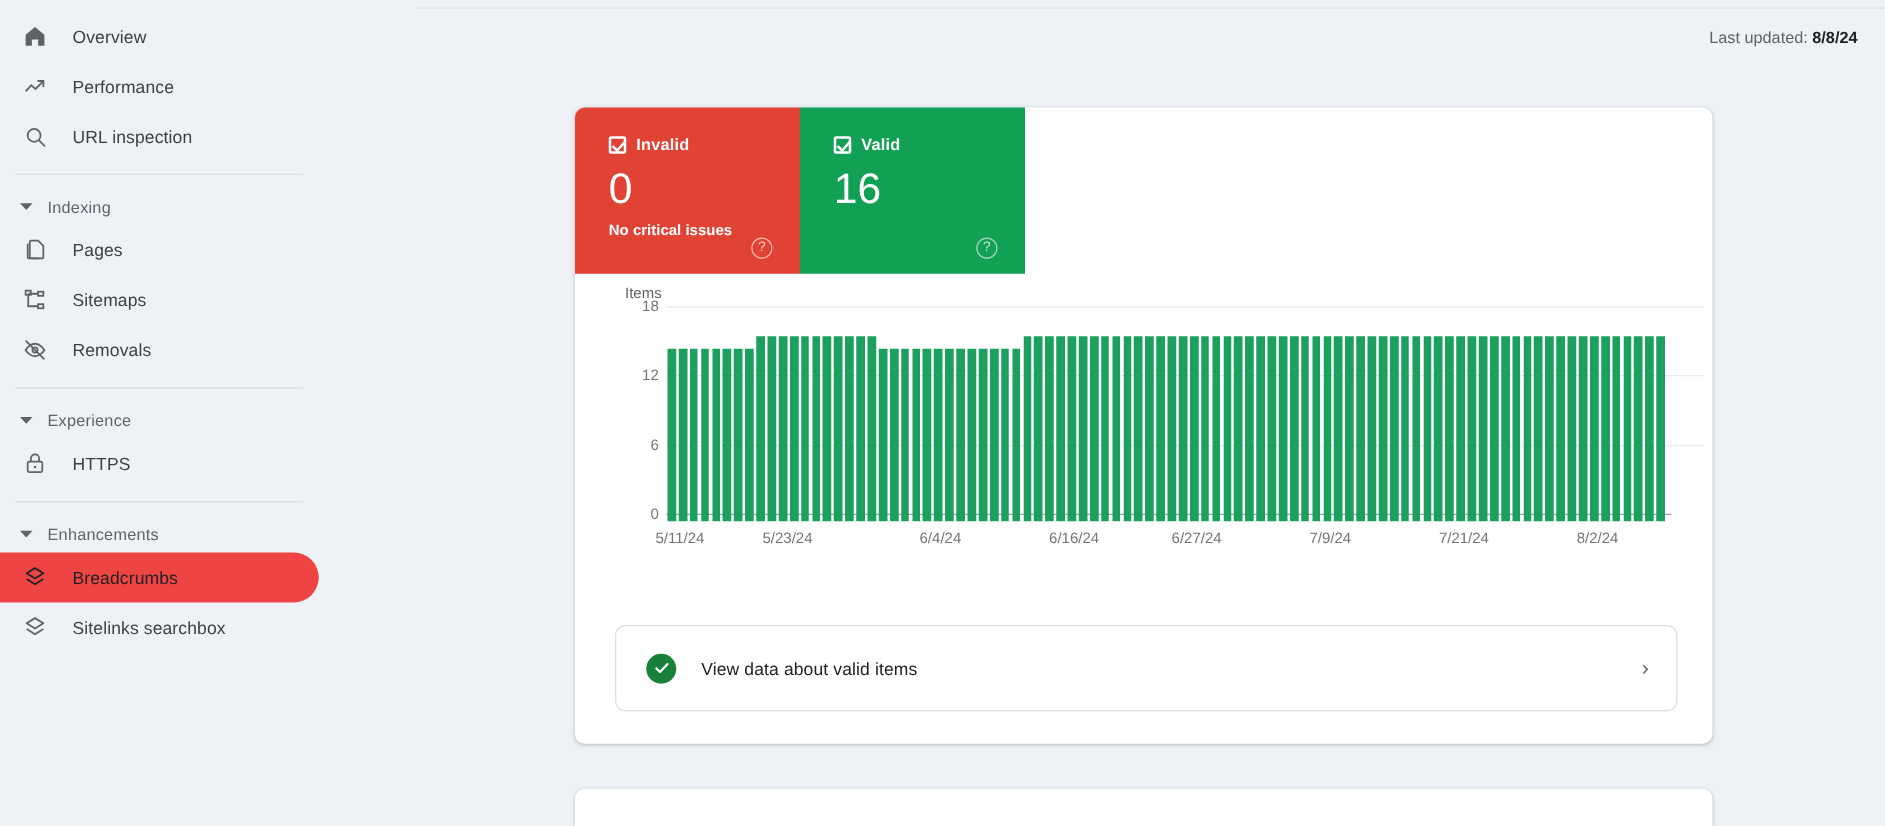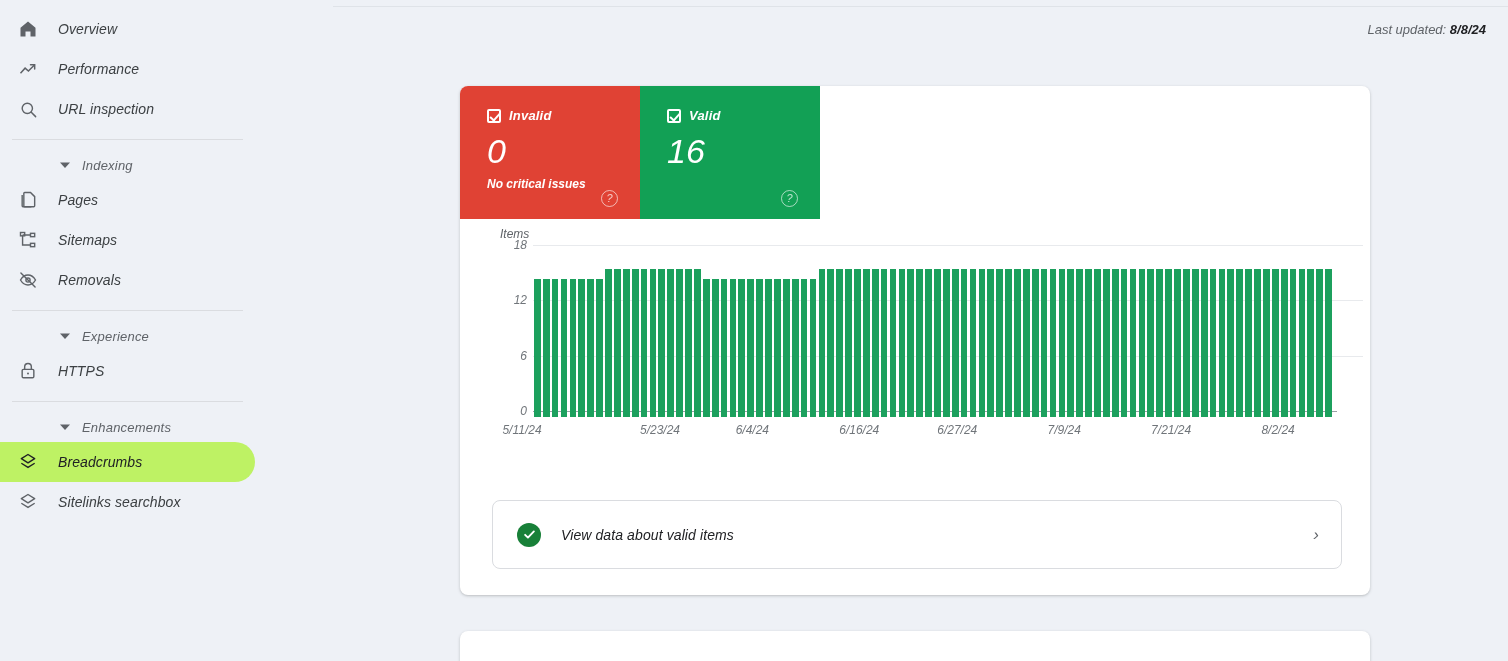--- a/index.html
+++ b/index.html
@@ -3,21 +3,21 @@
 <meta charset="utf-8">
 <style>
   * { box-sizing: border-box; }
   html, body {
     margin: 0; padding: 0;
     width: 1508px; height: 661px;
     background: #eef1f6;
     font-family: "Liberation Sans", sans-serif;
     overflow: hidden;
   }
-  .page { position: relative; width: 1268px; height: 661px; font-style: italic; }
+  .page { position: relative; width: 1268px; height: 661px; }
 
   
   .sidebar {
     position: absolute; left: 0; top: 0;
     width: 333px; height: 661px;
     background: #eef1f6;
   }
   .nav-item {
     display: flex; align-items: center;
     height: 40px;
@@ -33,33 +33,32 @@
     margin-right: 18px;
     flex: 0 0 24px;
   }
   .nav-item .ico svg { display: block; }
   .nav-label {
     font-size: 14px; line-height: 20px;
     letter-spacing: .1px;
     color: #3c4043;
     white-space: nowrap;
   }
-  .nav-item.selected { background: #bef264; }
+  .nav-item.selected { background: #ef4444; }
   .nav-item.selected .nav-label { color: #202124; font-weight: 400; }
 
   .divider {
     height: 1px; background: #dadce0;
     margin: 10px 90px 10px 12px;
   }
   .group-head {
     display: flex; align-items: center;
     height: 30px;
     padding-left: 12px;
     cursor: pointer;
-    margin-left: 44px;
   }
   .group-head .caret {
     width: 18px; height: 18px;
     margin-right: 8px;
     display: flex; align-items: center; justify-content: center;
   }
   .group-label {
     font-size: 13px; color: #5f6368; letter-spacing: .2px;
   }
 
@@ -459,22 +458,22 @@
               <div class="bar" title="16" style="width: 6.71111px; margin-right: 2.2px; height: 147.556px; background: rgb(28, 160, 93);"></div>
               <div class="bar" title="16" style="width: 6.71111px; margin-right: 2.2px; height: 147.556px; background: rgb(28, 160, 93);"></div>
               <div class="bar" title="16" style="width: 6.71111px; margin-right: 2.2px; height: 147.556px; background: rgb(28, 160, 93);"></div>
               <div class="bar" title="16" style="width: 6.71111px; margin-right: 2.2px; height: 147.556px; background: rgb(28, 160, 93);"></div>
               <div class="bar" title="16" style="width: 6.71111px; margin-right: 2.2px; height: 147.556px; background: rgb(28, 160, 93);"></div>
               <div class="bar" title="16" style="width: 6.71111px; margin-right: 2.2px; height: 147.556px; background: rgb(28, 160, 93);"></div>
               <div class="bar" title="16" style="width: 6.71111px; margin-right: 2.2px; height: 147.556px; background: rgb(28, 160, 93);"></div>
             </div>
           </div>
         <div class="x-axis" id="xaxis">
-            <div class="x-tick" style="left: 19px;">5/11/24</div>
-            <div class="x-tick" style="left: 157px;">5/23/24</div>
+            <div class="x-tick" style="left: 41px;">5/11/24</div>
+            <div class="x-tick" style="left: 127px;">5/23/24</div>
             <div class="x-tick" style="left: 249.322px;">6/4/24</div>
             <div class="x-tick" style="left: 356.256px;">6/16/24</div>
             <div class="x-tick" style="left: 454.278px;">6/27/24</div>
             <div class="x-tick" style="left: 561.211px;">7/9/24</div>
             <div class="x-tick" style="left: 668.144px;">7/21/24</div>
             <div class="x-tick" style="left: 775.078px;">8/2/24</div>
           </div>
       </div>
 
       <div class="row-link">

